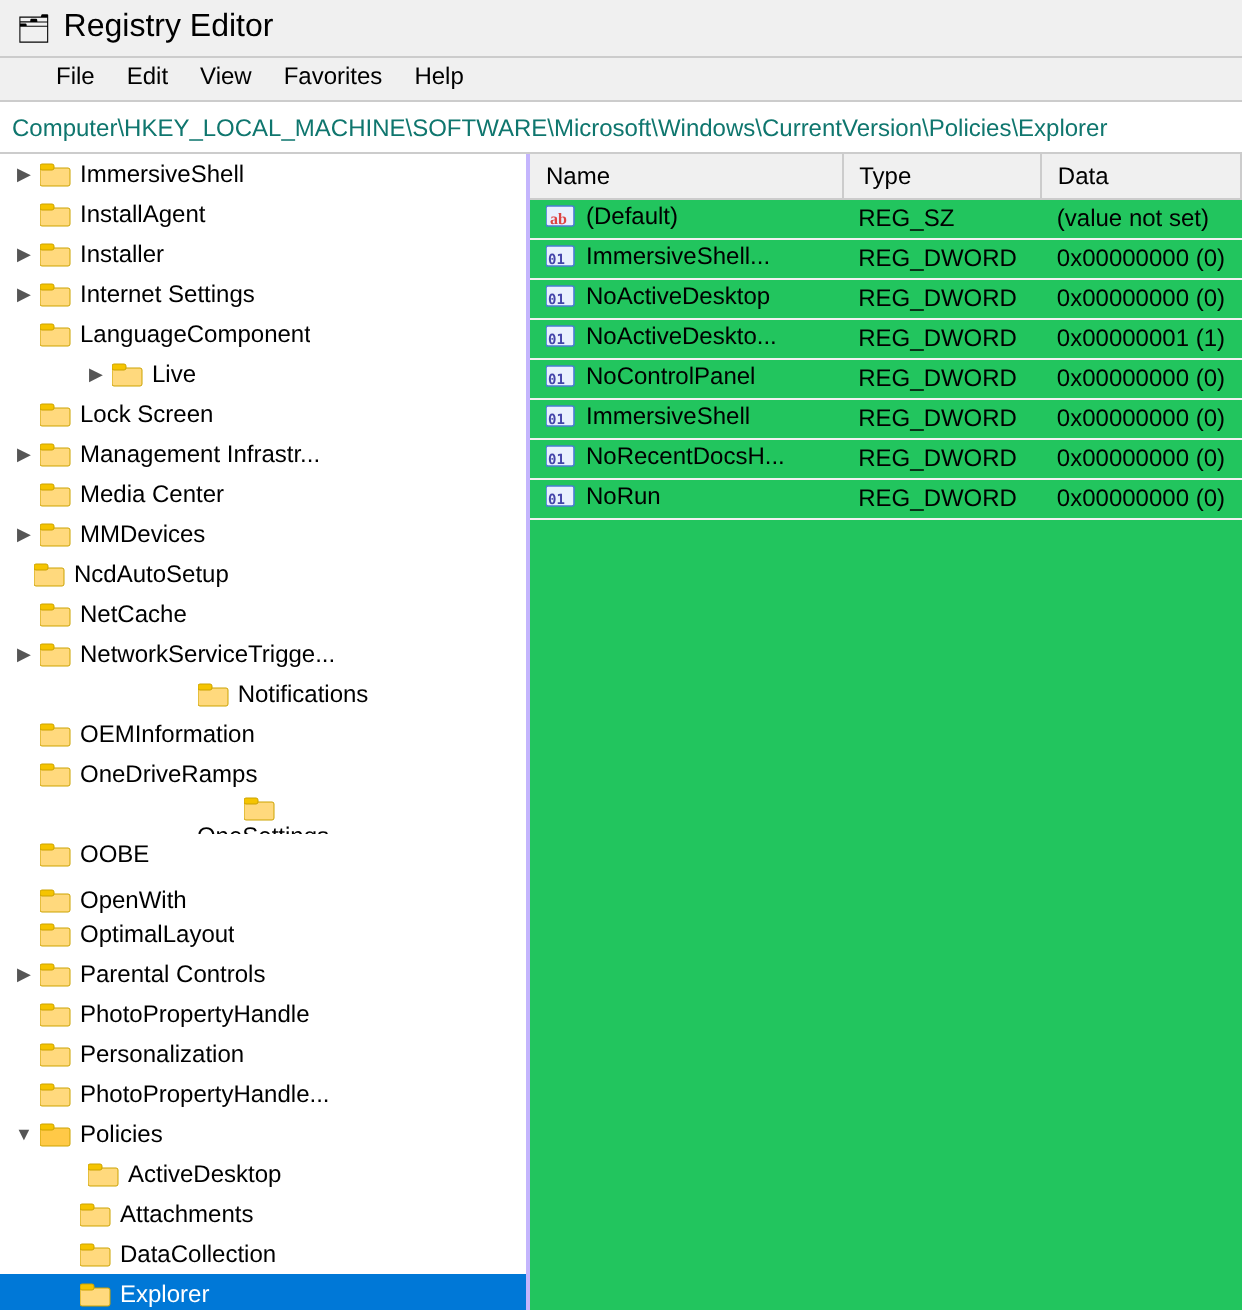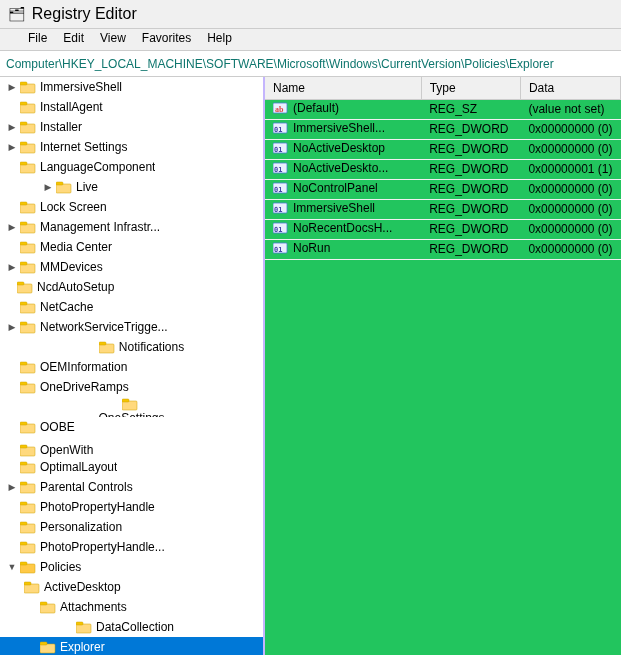--- a/index.html
+++ b/index.html
@@ -380,37 +380,37 @@
         <span class="item-label">PhotoPropertyHandle...</span>
       </div>
       <div class="tree-item" style="padding-left: 4px;">
         <span class="expand-arrow open"></span>
         <span class="folder-icon"><svg viewBox="0 0 16 14" xmlns="http://www.w3.org/2000/svg">
     <rect x="0" y="4" width="15" height="9" rx="1" fill="#ffc947" stroke="#cca300" stroke-width="0.5"></rect>
     <rect x="0" y="2" width="7" height="3" rx="1" fill="#f5c400" stroke="#cca300" stroke-width="0.5"></rect>
   </svg></span>
         <span class="item-label">Policies</span>
       </div>
-      <div class="tree-item" style="padding-left: 8px;">
+      <div class="tree-item" style="padding-left: 28px;">
         <span class="expand-arrow none"></span>
         <span class="folder-icon"><svg viewBox="0 0 16 14" xmlns="http://www.w3.org/2000/svg">
     <rect x="0" y="4" width="15" height="9" rx="1" fill="#ffd97d" stroke="#cca300" stroke-width="0.5"></rect>
     <rect x="0" y="2" width="7" height="3" rx="1" fill="#f5c400" stroke="#cca300" stroke-width="0.5"></rect>
   </svg></span>
         <span class="item-label">ActiveDesktop</span>
       </div>
       <div class="tree-item" style="padding-left: 24px;">
         <span class="expand-arrow none"></span>
         <span class="folder-icon"><svg viewBox="0 0 16 14" xmlns="http://www.w3.org/2000/svg">
     <rect x="0" y="4" width="15" height="9" rx="1" fill="#ffd97d" stroke="#cca300" stroke-width="0.5"></rect>
     <rect x="0" y="2" width="7" height="3" rx="1" fill="#f5c400" stroke="#cca300" stroke-width="0.5"></rect>
   </svg></span>
         <span class="item-label">Attachments</span>
       </div>
-      <div class="tree-item" style="padding-left: 24px; margin-left: 36px;">
+      <div class="tree-item" style="padding-left: 24px;">
         <span class="expand-arrow none"></span>
         <span class="folder-icon"><svg viewBox="0 0 16 14" xmlns="http://www.w3.org/2000/svg">
     <rect x="0" y="4" width="15" height="9" rx="1" fill="#ffd97d" stroke="#cca300" stroke-width="0.5"></rect>
     <rect x="0" y="2" width="7" height="3" rx="1" fill="#f5c400" stroke="#cca300" stroke-width="0.5"></rect>
   </svg></span>
         <span class="item-label">DataCollection</span>
       </div>
       <div class="tree-item selected" style="padding-left: 24px;">
         <span class="expand-arrow none"></span>
         <span class="folder-icon"><svg viewBox="0 0 16 14" xmlns="http://www.w3.org/2000/svg">

